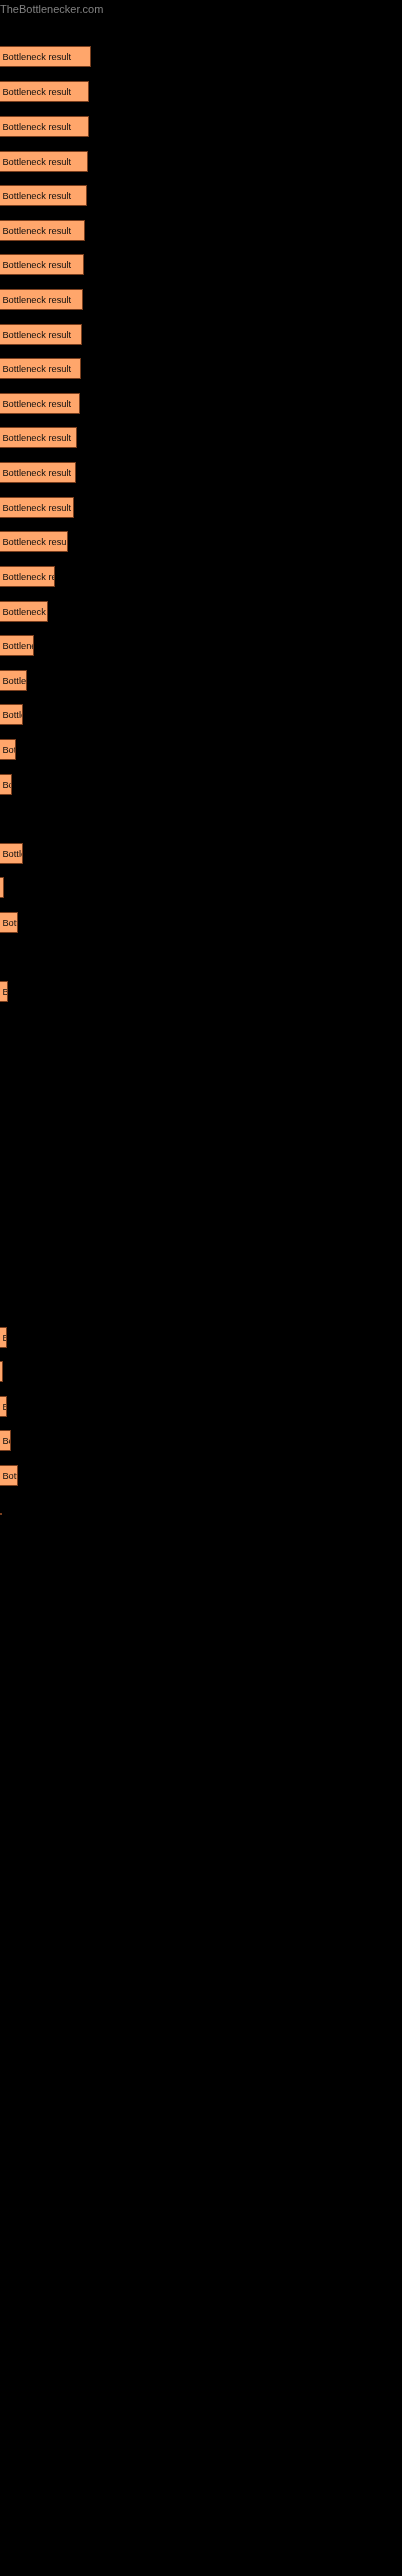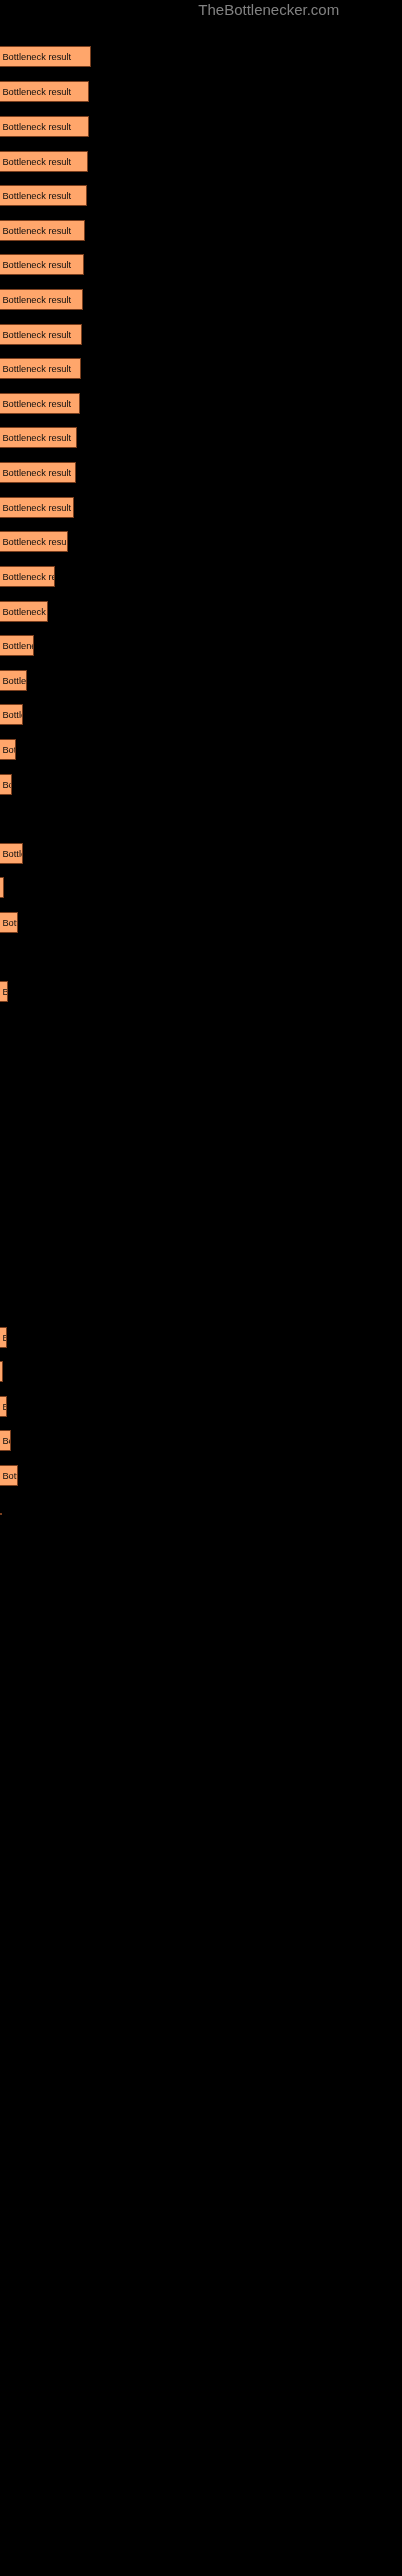--- a/index.html
+++ b/index.html
@@ -13,23 +13,23 @@
     position: relative;
     overflow: hidden;
     font-family: "Liberation Sans", sans-serif;
   }
 
   .site-title {
     position: absolute;
     top: 0px;
     left: 0px;
     width: 344px;
-    text-align: right;
+    text-align: left;
     color: #828282;
-    font-size: 15px;
+    font-size: 11px;
     font-family: "Liberation Sans", sans-serif;
     letter-spacing: 0px;
     line-height: 19.3px;
     white-space: nowrap;
     padding-right: 4.8px;
     box-sizing: border-box;
   }
 
   .chart-area {
     position: absolute;

